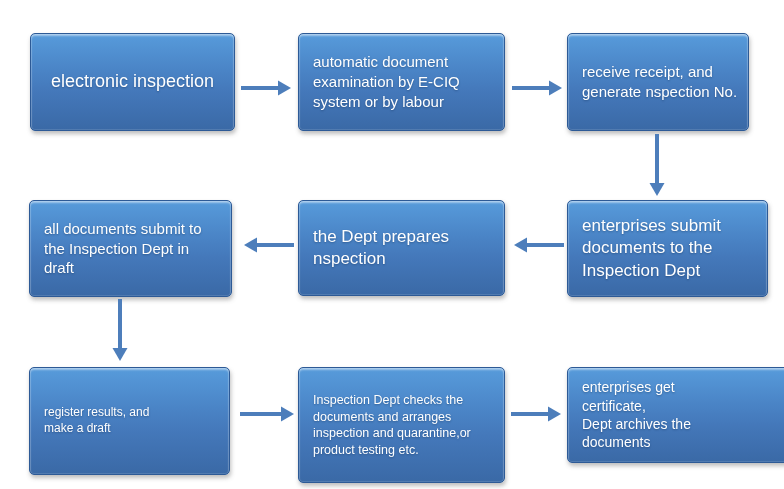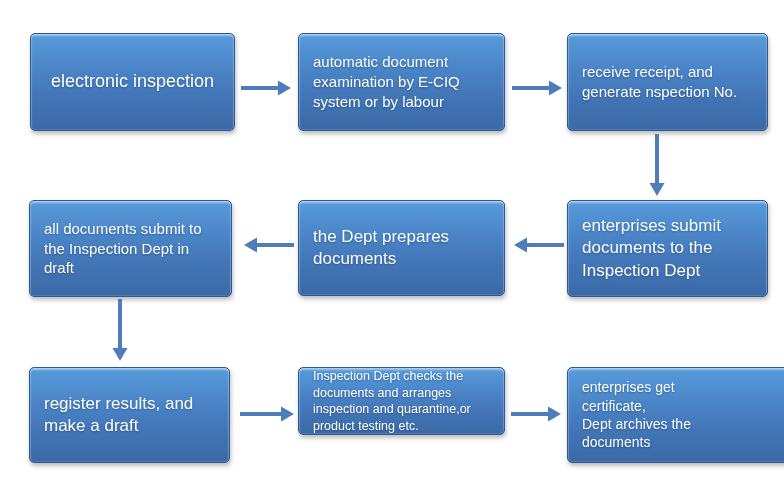--- a/index.html
+++ b/index.html
@@ -33,26 +33,26 @@
   .node .txt {
     white-space: pre-line;
     width: 100%;
   }
   .node.left-text { text-align: left; padding: 6px 8px 6px 14px; }
   .node.center-text { text-align: center; justify-content: center; padding: 6px 8px; }
 
   
   .n0 { left: 30px;  top: 33px;  width: 205px; height: 98px; font-size: 18px; }
   .n1 { left: 298px; top: 33px;  width: 207px; height: 98px; font-size: 15px; align-items: center; }
-  .n2 { left: 567px; top: 33px;  width: 201px; height: 98px; font-size: 15px; }
+  .n2 { left: 567px; top: 33px;  width: 182px; height: 98px; font-size: 15px; }
   .n3 { left: 567px; top: 200px; width: 201px; height: 97px; font-size: 17px; }
   .n4 { left: 298px; top: 200px; width: 207px; height: 96px; font-size: 17px; }
   .n5 { left: 29px;  top: 200px; width: 203px; height: 97px; font-size: 15px; }
-  .n6 { left: 29px;  top: 367px; width: 201px; height: 96px; font-size: 17px; }
-  .n7 { left: 298px; top: 367px; width: 207px; height: 68px; font-size: 12.5px; justify-content: center; }
+  .n6 { left: 29px;  top: 367px; width: 201px; height: 108px; font-size: 12px; }
+  .n7 { left: 298px; top: 367px; width: 207px; height: 116px; font-size: 12.5px; justify-content: center; }
   .n8 { left: 567px; top: 367px; width: 222px; height: 96px; font-size: 14px; }
 
   
   .arrow { position: absolute; }
   .a1 { left: 240px; top: 76px;  }
   .a2 { left: 511px; top: 76px;  }
   .a3 { left: 645px; top: 133px; }
   .a4 { left: 513px; top: 233px; }
   .a5 { left: 243px; top: 233px; }
   .a6 { left: 108px; top: 298px; }
@@ -80,21 +80,21 @@
 generate  nspection No.</div>
   </div>
 
   <div class="node n3 left-text">
     <div class="txt">enterprises submit
 documents to the
 Inspection Dept</div>
   </div>
   <div class="node n4 left-text">
     <div class="txt">the Dept prepares
-documents</div>
+nspection</div>
   </div>
   <div class="node n5 left-text">
     <div class="txt">all documents  submit  to
 the Inspection Dept in
 draft</div>
   </div>
 
   <div class="node n6 left-text">
     <div class="txt">register results, and
 make a draft</div>

